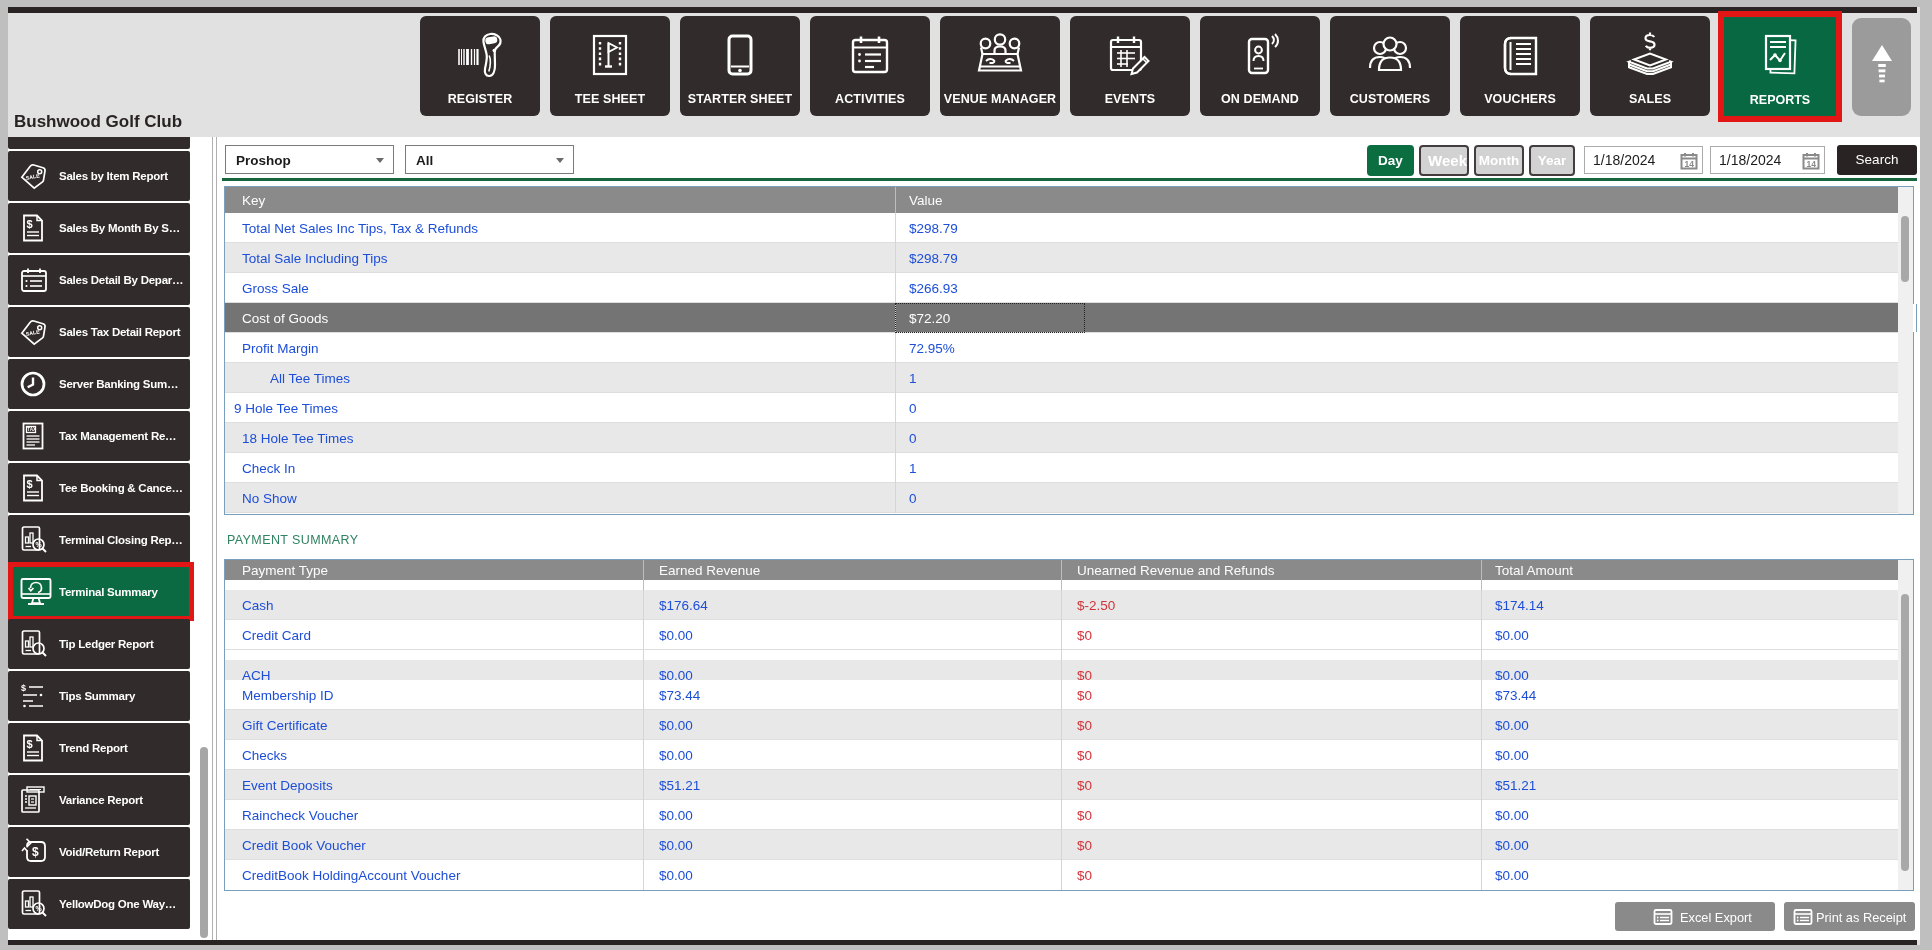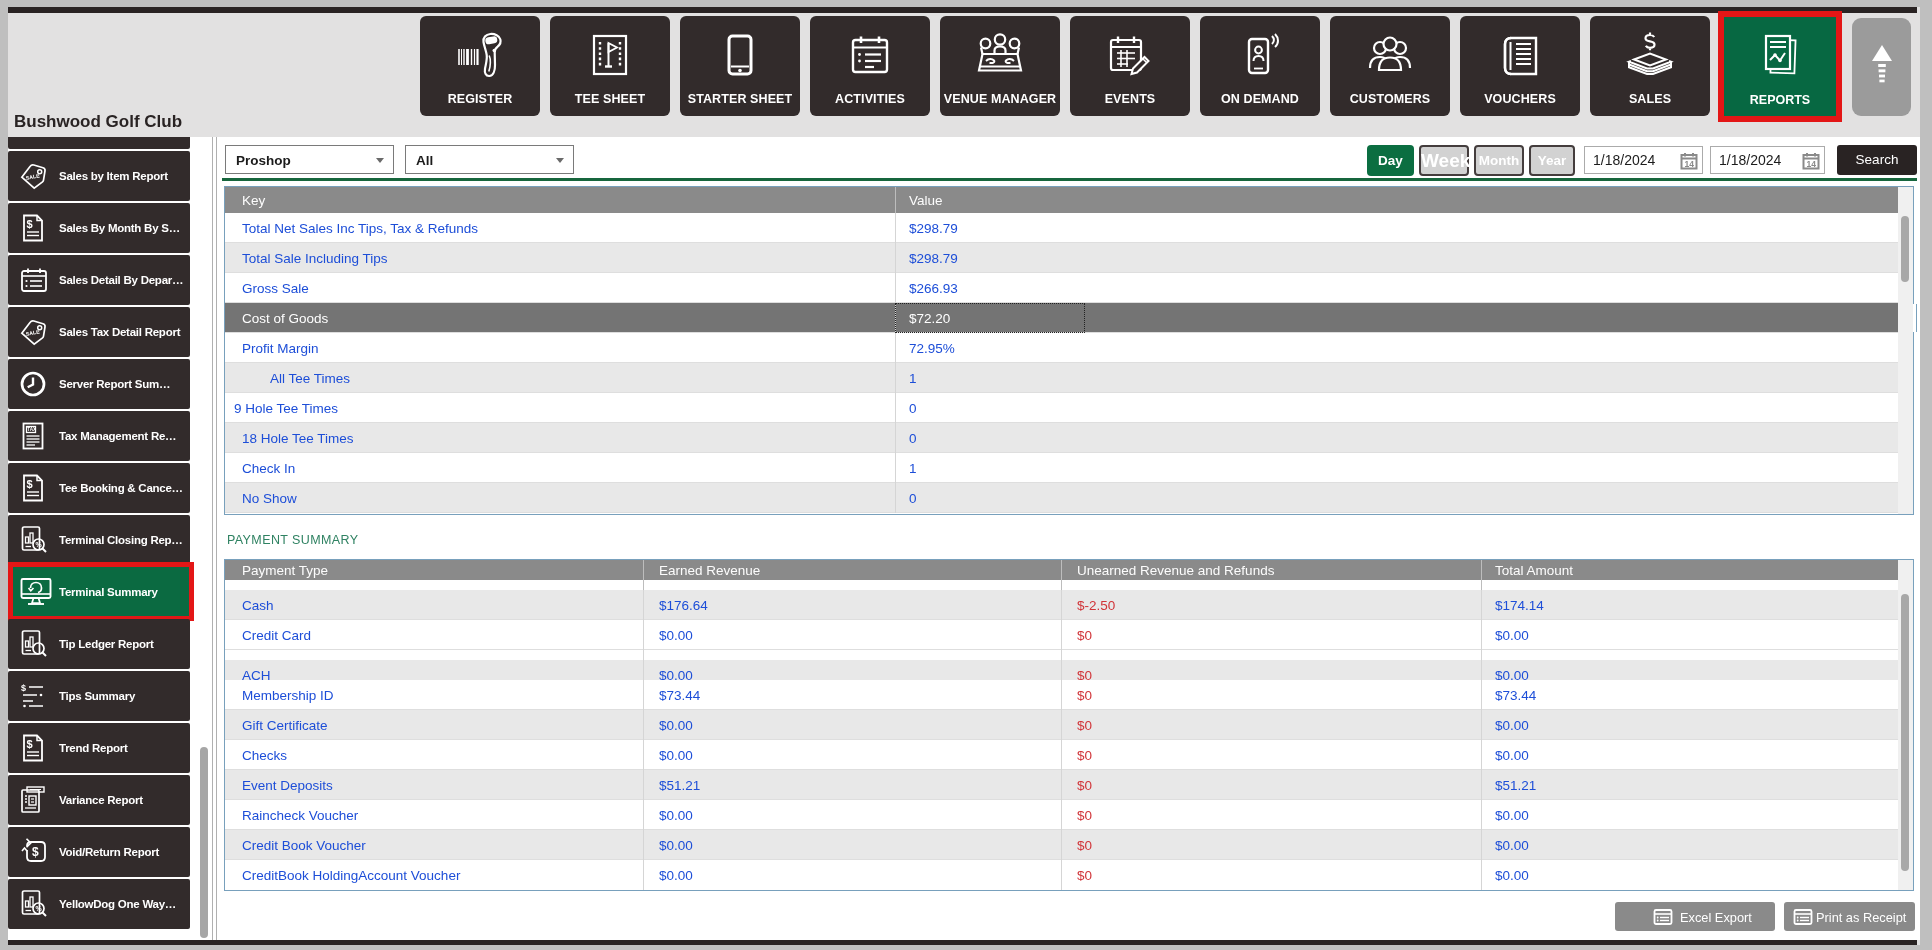--- a/index.html
+++ b/index.html
@@ -239,21 +239,21 @@
 <text x="6.6" y="17.6" fill="#fff" stroke="none" font-size="5.2" font-weight="bold" font-family="Liberation Sans" transform="rotate(-11 14 15)">SALE</text>
 </svg>
 <div class="lbl">Sales Tax Detail Report</div>
     </div>
 
 <div class="sb" style="top:359px;">
 <svg width="28" height="28" viewBox="0 0 28 28" fill="none" stroke="#fff">
 <circle cx="14" cy="14" r="11" stroke-width="2.7"></circle>
 <path d="M14 7.5 V14.5 L8.7 17.2" stroke-width="2.4"></path>
 </svg>
-<div class="lbl">Server Report Sum…</div>
+<div class="lbl">Server Banking Sum…</div>
     </div>
 
 <div class="sb" style="top:411px;">
 <svg width="28" height="30" viewBox="0 0 28 30" fill="none" stroke="#fff">
 <rect x="4.5" y="2.5" width="19" height="25" stroke-width="1.8"></rect>
 <rect x="7.5" y="5.5" width="9" height="6" stroke-width="1.3"></rect>
 <text x="8.2" y="10.4" fill="#fff" stroke="none" font-size="4.6" font-weight="bold" font-family="Liberation Sans">TAX</text>
 <line x1="7.5" y1="15" x2="20.5" y2="15" stroke-width="1.3"></line>
 <line x1="7.5" y1="18" x2="20.5" y2="18" stroke-width="1.3"></line>
 <line x1="7.5" y1="21" x2="20.5" y2="21" stroke-width="1.3"></line>
@@ -380,21 +380,21 @@
 <div class="abs" style="left:225px; top:145px; width:169px; height:29px; background:#fff; border:1px solid #7a7a7a;">
 <div style="position:absolute; left:10px; top:50%; transform:translateY(-50%); font-size:13.5px; font-weight:bold; color:#1c1c1c;">Proshop</div>
 <div style="position:absolute; right:9px; top:12px; width:0; height:0; border-left:4.5px solid transparent; border-right:4.5px solid transparent; border-top:5px solid #6a6a6a;"></div>
 </div>
 <div class="abs" style="left:405px; top:145px; width:169px; height:29px; background:#fff; border:1px solid #7a7a7a;">
 <div style="position:absolute; left:10px; top:50%; transform:translateY(-50%); font-size:13.5px; font-weight:bold; color:#1c1c1c;">All</div>
 <div style="position:absolute; right:9px; top:12px; width:0; height:0; border-left:4.5px solid transparent; border-right:4.5px solid transparent; border-top:5px solid #6a6a6a;"></div>
 </div>
 
 <div class="abs" style="left:1367px; top:145px; width:47px; height:31px; background:#0b6e41; border-radius:4px; color:#fff; font-size:13.5px; font-weight:bold; text-align:center; line-height:31px;">Day</div>
-<div class="abs" style="left:1419px; top:145px; width:50px; height:31px; background:#d2d2d2; border:2px solid #443d3d; border-radius:4px; color:#fff; font-size:19px; font-weight:bold; text-align:right; line-height:27px;">Week</div>
+<div class="abs" style="left:1419px; top:145px; width:50px; height:31px; background:#d2d2d2; border:2px solid #443d3d; border-radius:4px; color:#fff; font-size:15px; font-weight:bold; text-align:right; line-height:27px;">Week</div>
 <div class="abs" style="left:1474px; top:145px; width:50px; height:31px; background:#d2d2d2; border:2px solid #443d3d; border-radius:4px; color:#fff; font-size:13.5px; font-weight:bold; text-align:center; line-height:27px;">Month</div>
 <div class="abs" style="left:1529px; top:145px; width:46px; height:31px; background:#d2d2d2; border:2px solid #443d3d; border-radius:4px; color:#fff; font-size:13.5px; font-weight:bold; text-align:center; line-height:27px;">Year</div>
 
 <div class="abs" style="left:1584px; top:146px; width:119px; height:28px; background:#fff; border:1px solid #ababab;">
 <div style="position:absolute; left:8px; top:50%; transform:translateY(-50%); font-size:14px; color:#1c1c1c;">1/18/2024</div>
 <svg width="18" height="18" viewBox="0 0 18 18" style="position:absolute; right:4px; top:5px;" fill="none" stroke="#8a8a8a">
 <rect x="1.5" y="3" width="15" height="13.5" stroke-width="2"></rect>
 <line x1="1.5" y1="6.5" x2="16.5" y2="6.5" stroke-width="2"></line>
 <line x1="5" y1="1" x2="5" y2="4.5" stroke-width="2"></line>
 <line x1="13" y1="1" x2="13" y2="4.5" stroke-width="2"></line>

